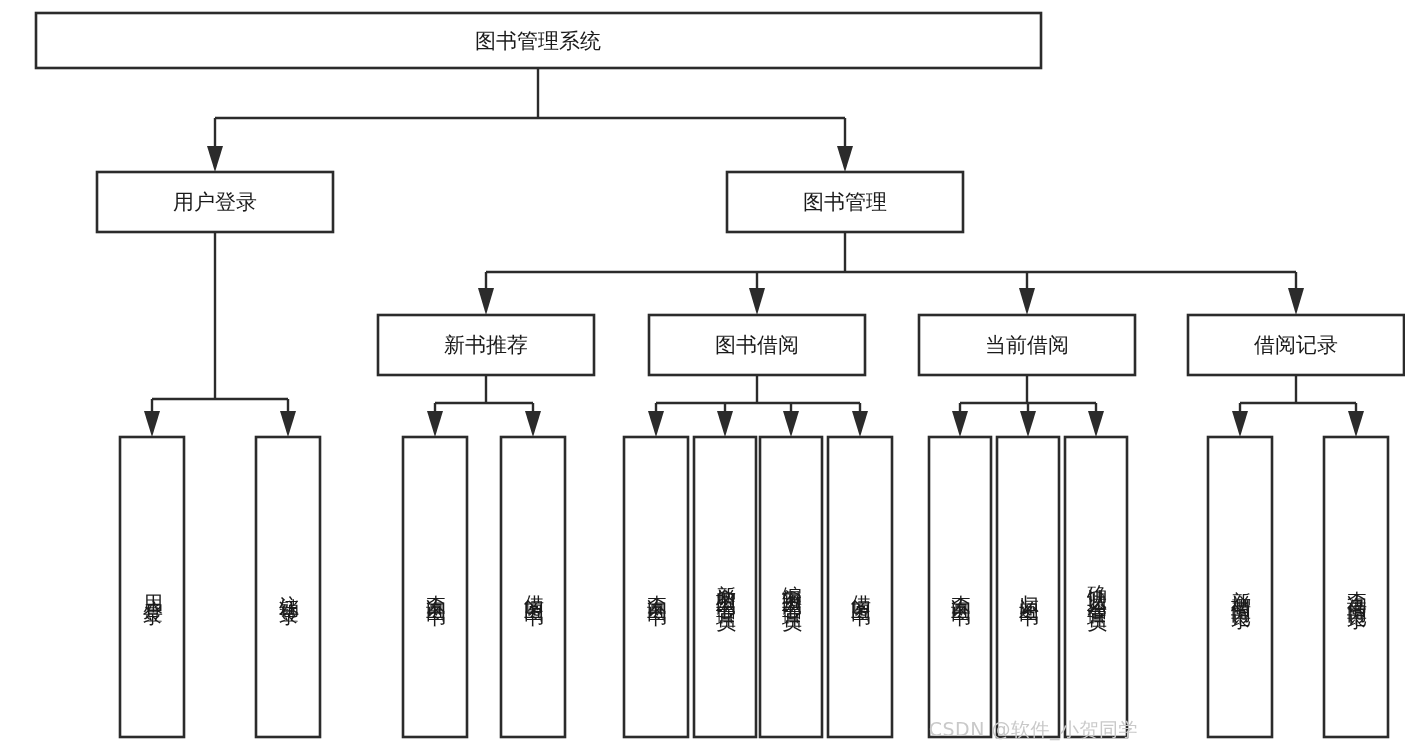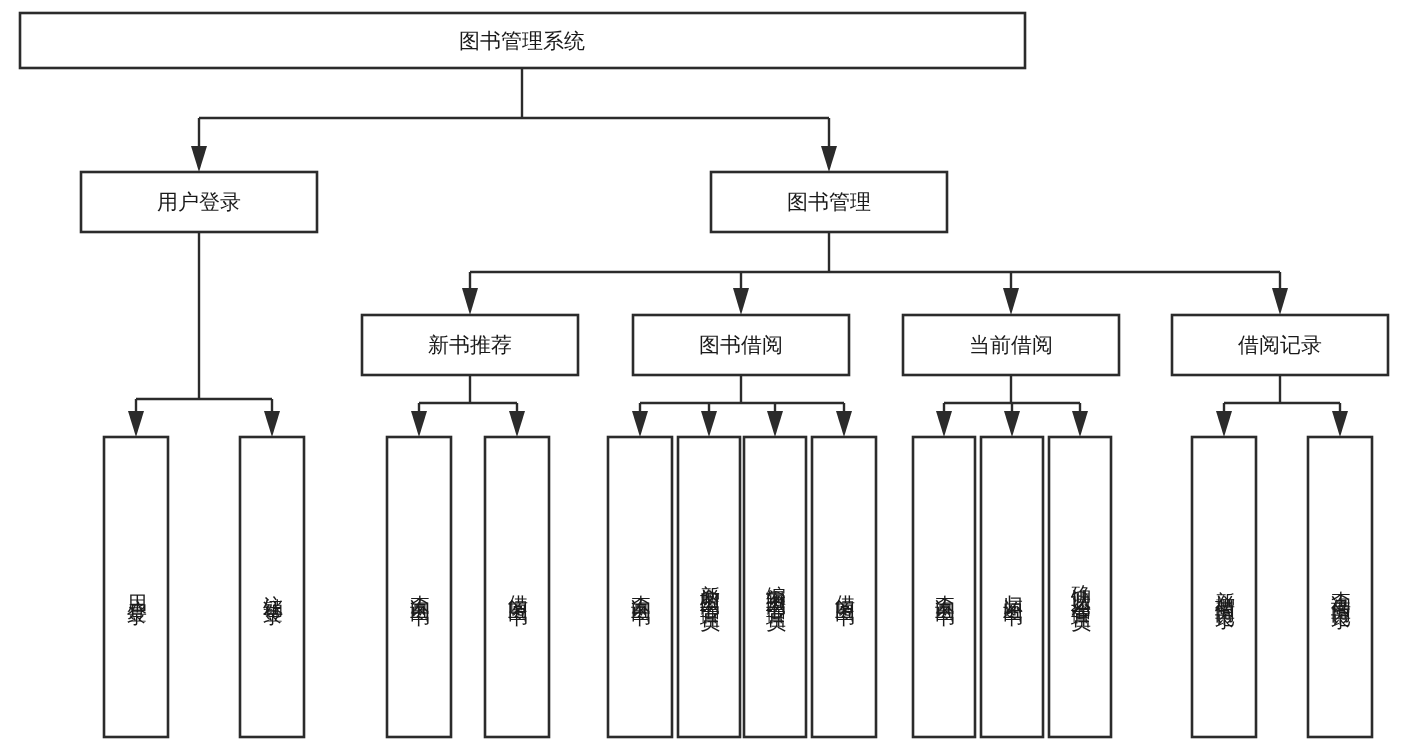--- a/index.html
+++ b/index.html
@@ -9,21 +9,21 @@
   }
   body {
     width: 1405px;
     height: 747px;
     font-family: "DejaVu Sans", "Liberation Sans", sans-serif;
     overflow: hidden;
     position: relative;
   }
   #diagram-root {
     position: absolute;
-    left: 0;
+    left: 16px;
     top: 0;
     width: 1130px;
     height: 747px;
   }
   svg.flow {
     display: block;
     width: 1405px;
     height: 747px;
   }
   .node-rect {
@@ -215,13 +215,14 @@
     <g>
       <rect class="node-rect" x="1192" y="437" width="64" height="300"></rect>
       <text class="node-label vert" x="1224" y="587">新增借阅记录</text>
     </g>
     <g>
       <rect class="node-rect" x="1308" y="437" width="64" height="300"></rect>
       <text class="node-label vert" x="1340" y="587">查询借阅记录</text>
     </g>
   </svg>
 
+  <div class="watermark">CSDN @软件_小贺同学</div>
 </div>
 
 </body></html>

